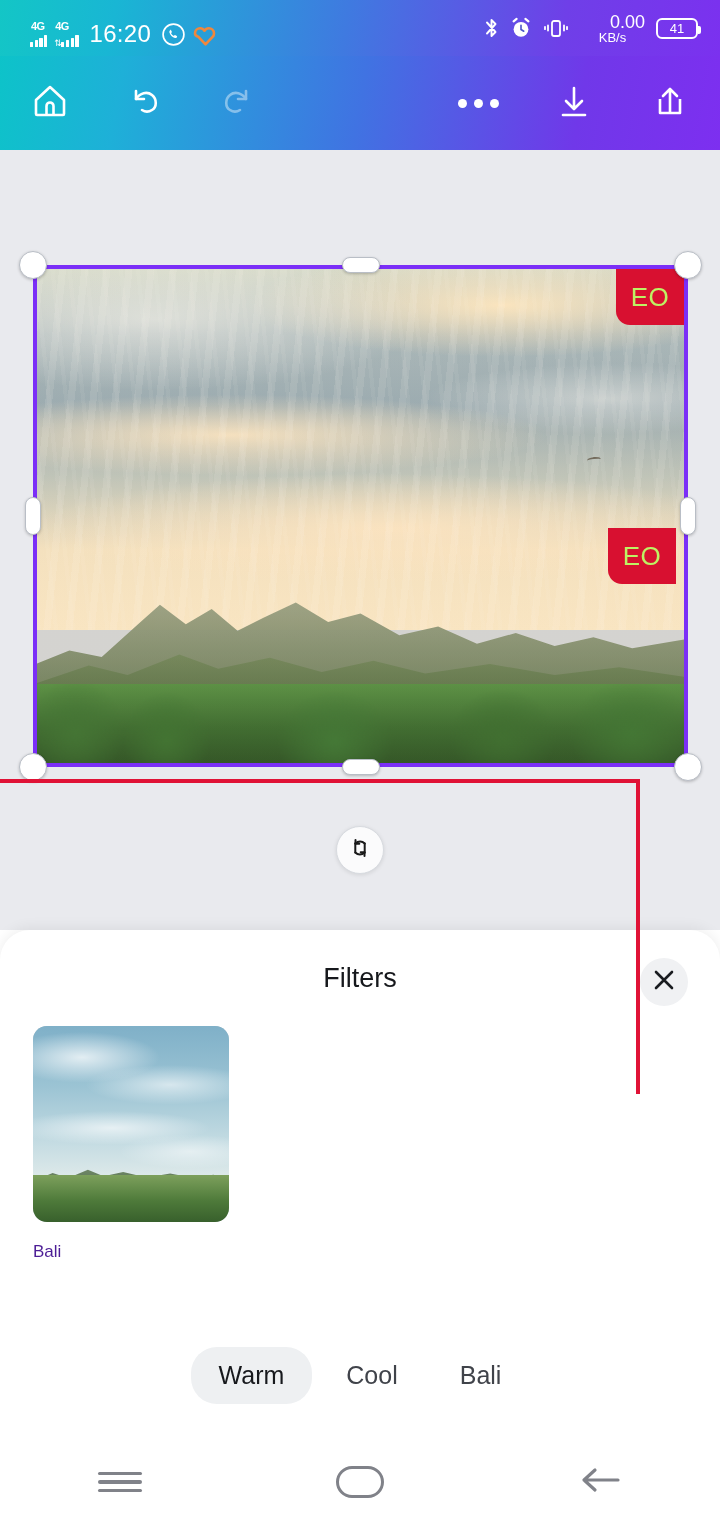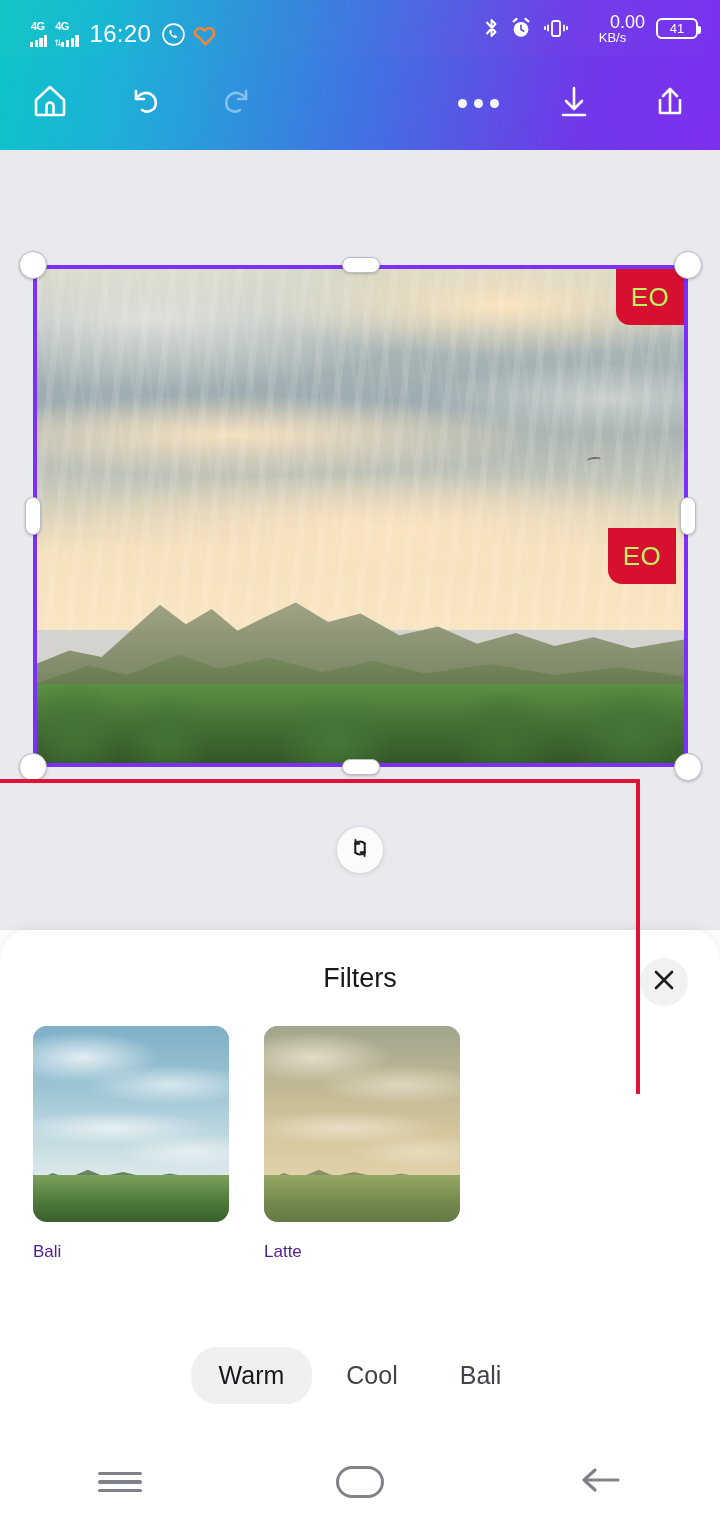--- a/index.html
+++ b/index.html
@@ -393,32 +393,20 @@
             <div class="t-sky sky-bali"></div>
             <div class="t-clouds"></div>
             <div class="t-hill"></div>
             <div class="t-ground"></div>
           </div>
         </div>
         <div class="thumb-label">Bali</div>
       </div>
 
 
-      <div class="thumb-item">
-        <div class="thumb">
-          <div class="inner">
-            <div class="t-sky sky-latte"></div>
-            <div class="t-clouds"></div>
-            <div class="t-hill"></div>
-            <div class="t-ground"></div>
-            <div class="t-tint-latte"></div>
-          </div>
-        </div>
-        <div class="thumb-label">Latte</div>
-      </div>
 
     </div>
 
     <div class="cats">
       <div class="cat active">Warm</div>
       <div class="cat">Cool</div>
       <div class="cat">Bali</div>
     </div>
   </div>
 

